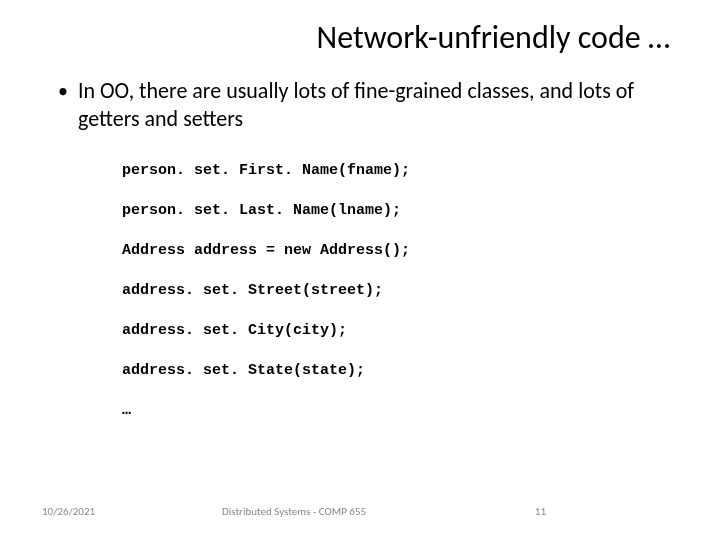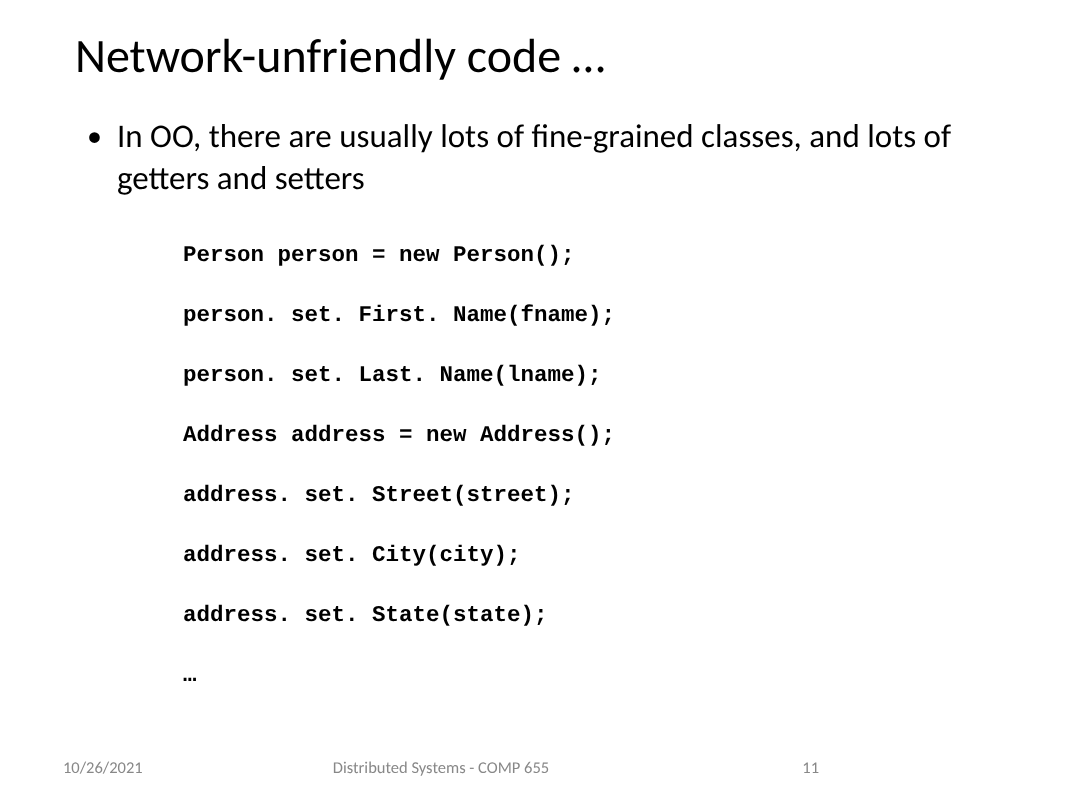--- a/index.html
+++ b/index.html
@@ -9,21 +9,21 @@
     }
     body {
       width: 720px;
       height: 540px;
       background: #fff;
       font-family: Calibri, Arial, sans-serif;
       position: relative;
       padding: 18px 50px 0 50px;
     }
     .title {
-      text-align: left;
+      text-align: right;
       font-size: 32px;
       font-weight: 400;
       color: #000;
       margin-bottom: 20px;
     }
     .bullet-item {
       display: flex;
       align-items: flex-start;
       font-size: 22px;
       color: #000;
@@ -83,21 +83,20 @@
 <body>
 
 <h1 class="title">Network-unfriendly code …</h1>
 
 <div class="bullet-item">
   <span class="bullet-mark">•</span>
   <span class="bullet-text">In OO, there are usually lots of fine-grained classes, and lots of getters and setters</span>
 </div>
 
 <div class="code-block">
-<span class="code-line">Person person = new Person();</span>
 <span class="code-line">person. set. First. Name(fname);</span>
 <span class="code-line">person. set. Last. Name(lname);</span>
 <span class="code-line">Address address = new Address();</span>
 <span class="code-line">address. set. Street(street);</span>
 <span class="code-line">address. set. City(city);</span>
 <span class="code-line">address. set. State(state);</span>
 <span class="code-line">…</span>
 </div>
 
 <div class="footer">

